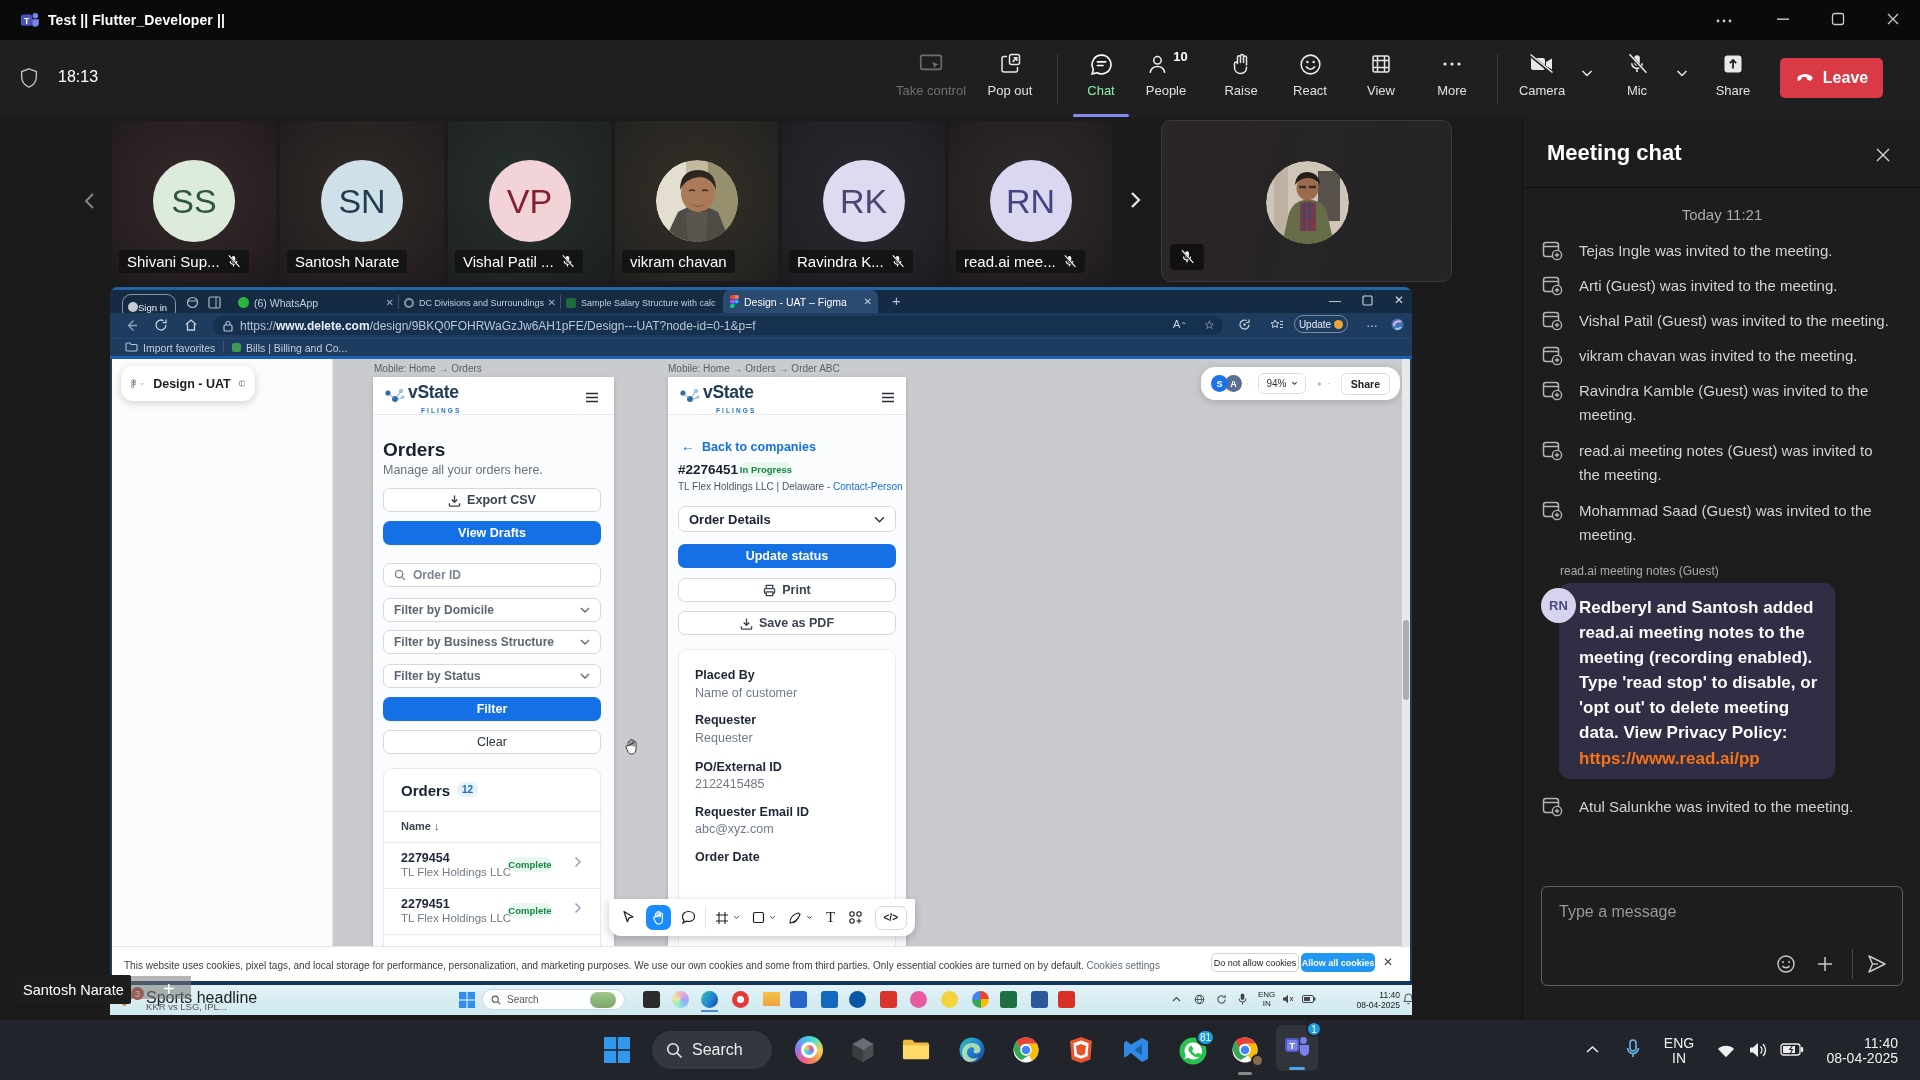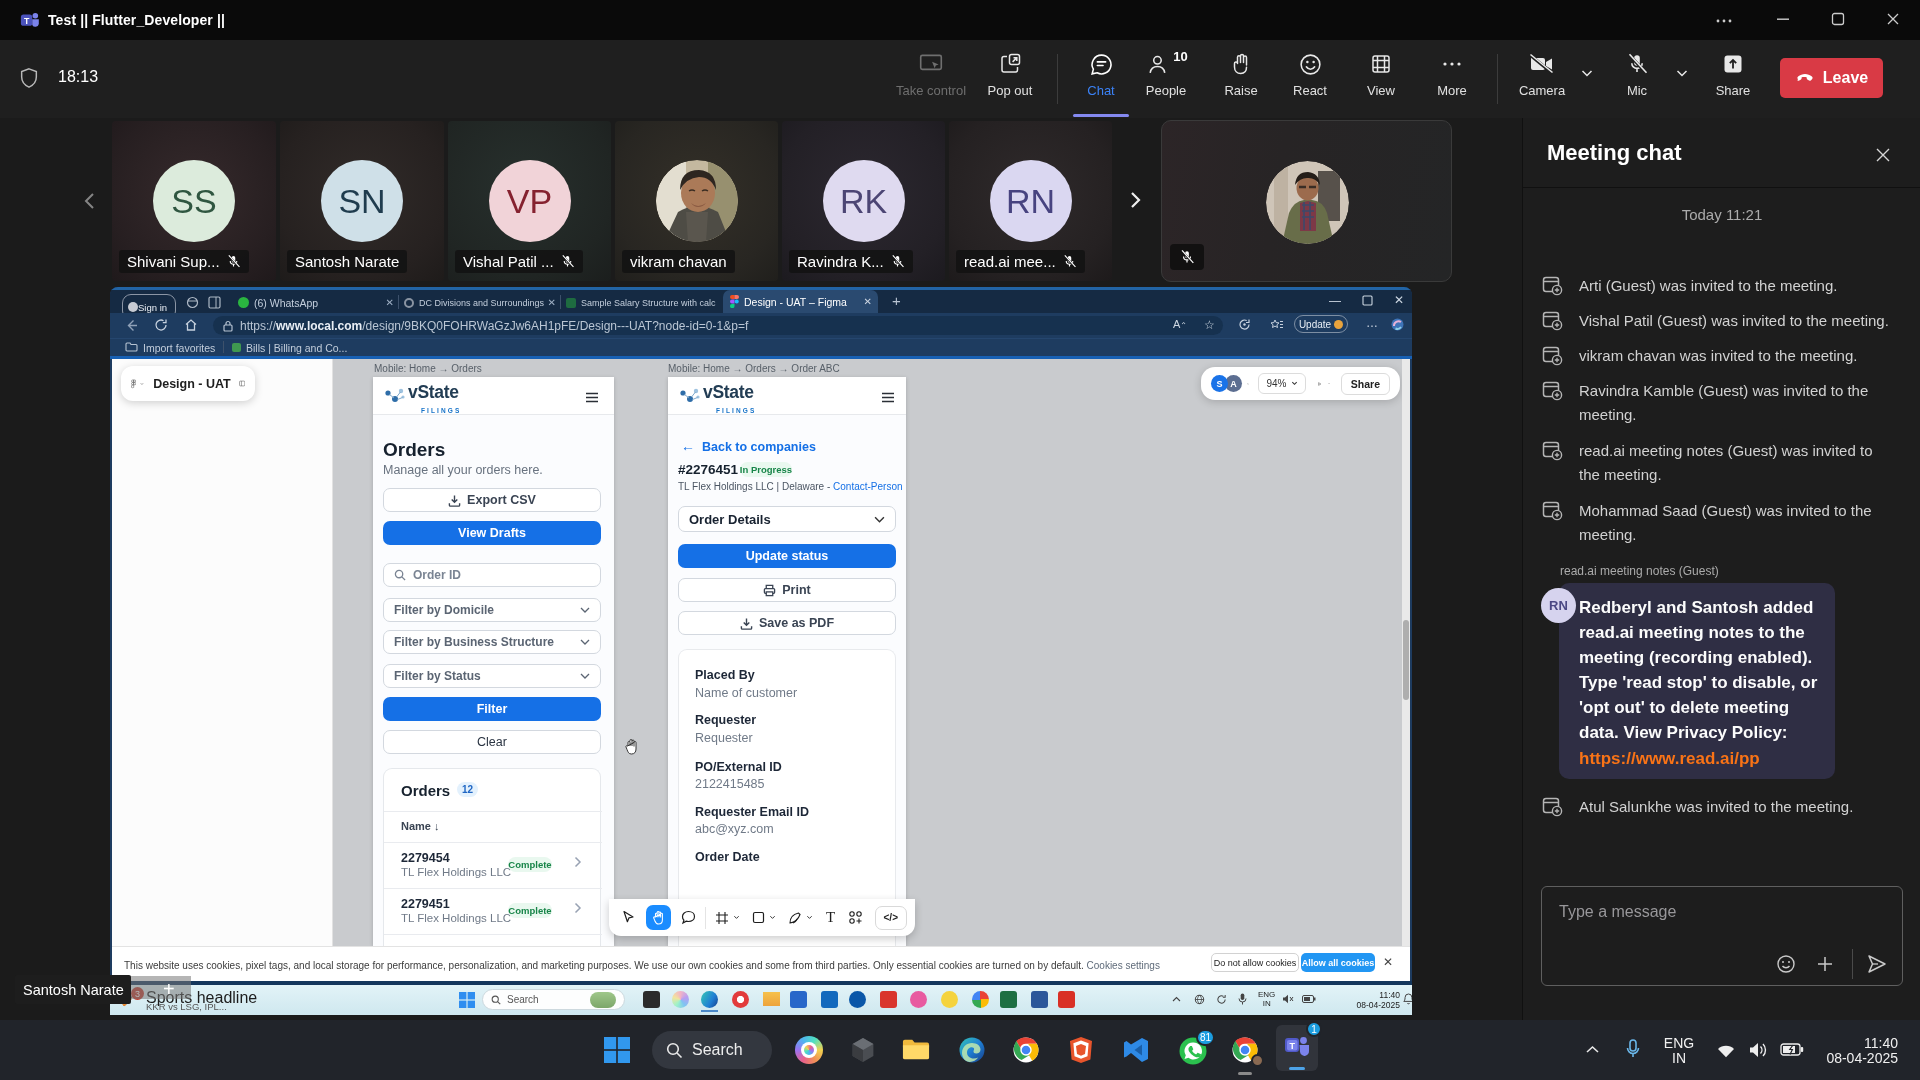--- a/index.html
+++ b/index.html
@@ -106,21 +106,21 @@
     <div class="lb">Pop out</div>
   </div>
   <div class="tbdiv" style="left:1057px"></div>
   <div class="tbitem" style="left:1069px">
     <div class="ic">
           <svg width="25" height="25" viewBox="0 0 24 24">
             <path d="M12 3a9 9 0 1 1-4.2 16.9L3 21l1.2-4.5A9 9 0 0 1 12 3z" fill="none" stroke="#fff" stroke-width="1.5"></path>
             <path d="M8 9.5h8M8 13h5.5" stroke="#fff" stroke-width="1.5" stroke-linecap="round"></path>
           </svg>
         </div>
-    <div class="lb" style="color:#3b82f6">Chat</div>
+    <div class="lb" style="color:#86efac">Chat</div>
     <div class="abs" style="left:4px;top:65px;width:56px;height:3px;border-radius:2px;background:#8489f0"></div>
   </div>
   <div class="tbitem" style="left:1134px">
     <div class="ic">
           <svg width="25" height="25" viewBox="0 0 24 24">
             <circle cx="11" cy="8" r="3.6" fill="none" stroke="#e8e8e8" stroke-width="1.5"></circle>
             <path d="M4 20c.6-3.8 3.4-6 7-6s6.4 2.2 7 6" fill="none" stroke="#e8e8e8" stroke-width="1.5"></path>
           </svg>
           <span style="color:#fff;font-size:13px;font-weight:bold;position:relative;top:-8px;left:2px">10</span>
         </div>
@@ -361,21 +361,21 @@
           <path d="M12 7A5 5 0 1 1 9.5 2.7M12 1.5v3.2H8.8" fill="none" stroke="#c6d1de" stroke-width="1.3"></path>
         </svg>
     <svg class="abs" style="left:74px;top:31px" width="14" height="14" viewBox="0 0 14 14">
           <path d="M2 6.5L7 2l5 4.5M3.5 5.8V12h7V5.8" fill="none" stroke="#c6d1de" stroke-width="1.3"></path>
         </svg>
     <div class="abs" style="left:103px;top:29px;width:1010px;height:19px;background:#16314f;border-radius:10px;display:flex;align-items:center;padding:0 10px">
       <svg width="10" height="12" viewBox="0 0 10 12" style="margin-right:7px">
             <rect x="1" y="5" width="8" height="6" rx="1" fill="none" stroke="#b6c3d2" stroke-width="1.2"></rect>
             <path d="M3 5V3.5a2 2 0 0 1 4 0V5" fill="none" stroke="#b6c3d2" stroke-width="1.2"></path>
           </svg>
-      <span style="color:#bac6d4;font-size:12px">https://<b style="color:#e8eef5">www.local.com</b>/design/9BKQ0FOHRWaGzJw6AH1pFE/Design---UAT?node-id=0-1&amp;p=f</span>
+      <span style="color:#bac6d4;font-size:12px">https://<b style="color:#e8eef5">www.delete.com</b>/design/9BKQ0FOHRWaGzJw6AH1pFE/Design---UAT?node-id=0-1&amp;p=f</span>
     </div>
     <div class="abs ebtn" style="left:1063px;top:31px;font-size:11px">A<span style="font-size:8px">⌃</span></div>
     <div class="abs ebtn" style="left:1094px;top:31px;font-size:12px">☆</div>
     <svg class="abs" style="left:1128px;top:31px" width="13" height="13" viewBox="0 0 13 13">
           <path d="M11 6.5A4.5 4.5 0 1 1 8.7 2.6M11 1.5v3h-3" fill="none" stroke="#c6d1de" stroke-width="1.2"></path>
           <circle cx="6.5" cy="6.5" r="1.2" fill="#c6d1de"></circle>
         </svg>
     <svg class="abs" style="left:1160px;top:31px" width="14" height="13" viewBox="0 0 14 13">
           <path d="M5 2l1.2 2.6 2.8.3-2.1 1.9.6 2.7L5 8.1 2.5 9.5l.6-2.7L1 4.9l2.8-.3z" fill="none" stroke="#c6d1de" stroke-width="1"></path>
           <path d="M10 3.5h3M10 6.5h3M10 9.5h3" stroke="#c6d1de" stroke-width="1.1"></path>
@@ -680,20 +680,29 @@
 </div>
 
 <div id="chat">
   <div class="abs" style="left:24px;top:22px;font-size:22px;font-weight:bold;color:#fff">Meeting chat</div>
   <svg class="abs" style="left:352px;top:29px" width="16" height="16" viewBox="0 0 16 16">
         <path d="M2 2l12 12M14 2L2 14" stroke="#d6d6d6" stroke-width="1.4"></path>
       </svg>
   <div class="abs" style="left:0;top:69px;width:398px;height:1px;background:#101010"></div>
   <div class="abs" style="left:0;top:88px;width:398px;text-align:center;font-size:15px;color:#ababab">Today 11:21</div>
 
+  <div class="evrow" style="top:121px">
+        <span class="ico"><svg width="21" height="21" viewBox="0 0 21 21">
+            <rect x="1.5" y="2.5" width="15" height="14" rx="2.5" fill="none" stroke="#b5b5b5" stroke-width="1.5"></rect>
+            <path d="M1.5 6.5h15" stroke="#b5b5b5" stroke-width="1.5"></path>
+            <circle cx="15" cy="15" r="4.6" fill="#1d1d1d" stroke="#b5b5b5" stroke-width="1.4"></circle>
+            <path d="M15 12.8v4.4M12.8 15h4.4" stroke="#b5b5b5" stroke-width="1.3"></path>
+          </svg></span>
+        <span class="tx">Tejas Ingle was invited to the meeting.</span>
+      </div>
   <div class="evrow" style="top:156px">
         <span class="ico"><svg width="21" height="21" viewBox="0 0 21 21">
             <rect x="1.5" y="2.5" width="15" height="14" rx="2.5" fill="none" stroke="#b5b5b5" stroke-width="1.5"></rect>
             <path d="M1.5 6.5h15" stroke="#b5b5b5" stroke-width="1.5"></path>
             <circle cx="15" cy="15" r="4.6" fill="#1d1d1d" stroke="#b5b5b5" stroke-width="1.4"></circle>
             <path d="M15 12.8v4.4M12.8 15h4.4" stroke="#b5b5b5" stroke-width="1.3"></path>
           </svg></span>
         <span class="tx">Arti (Guest) was invited to the meeting.</span>
       </div>
   <div class="evrow" style="top:191px">

